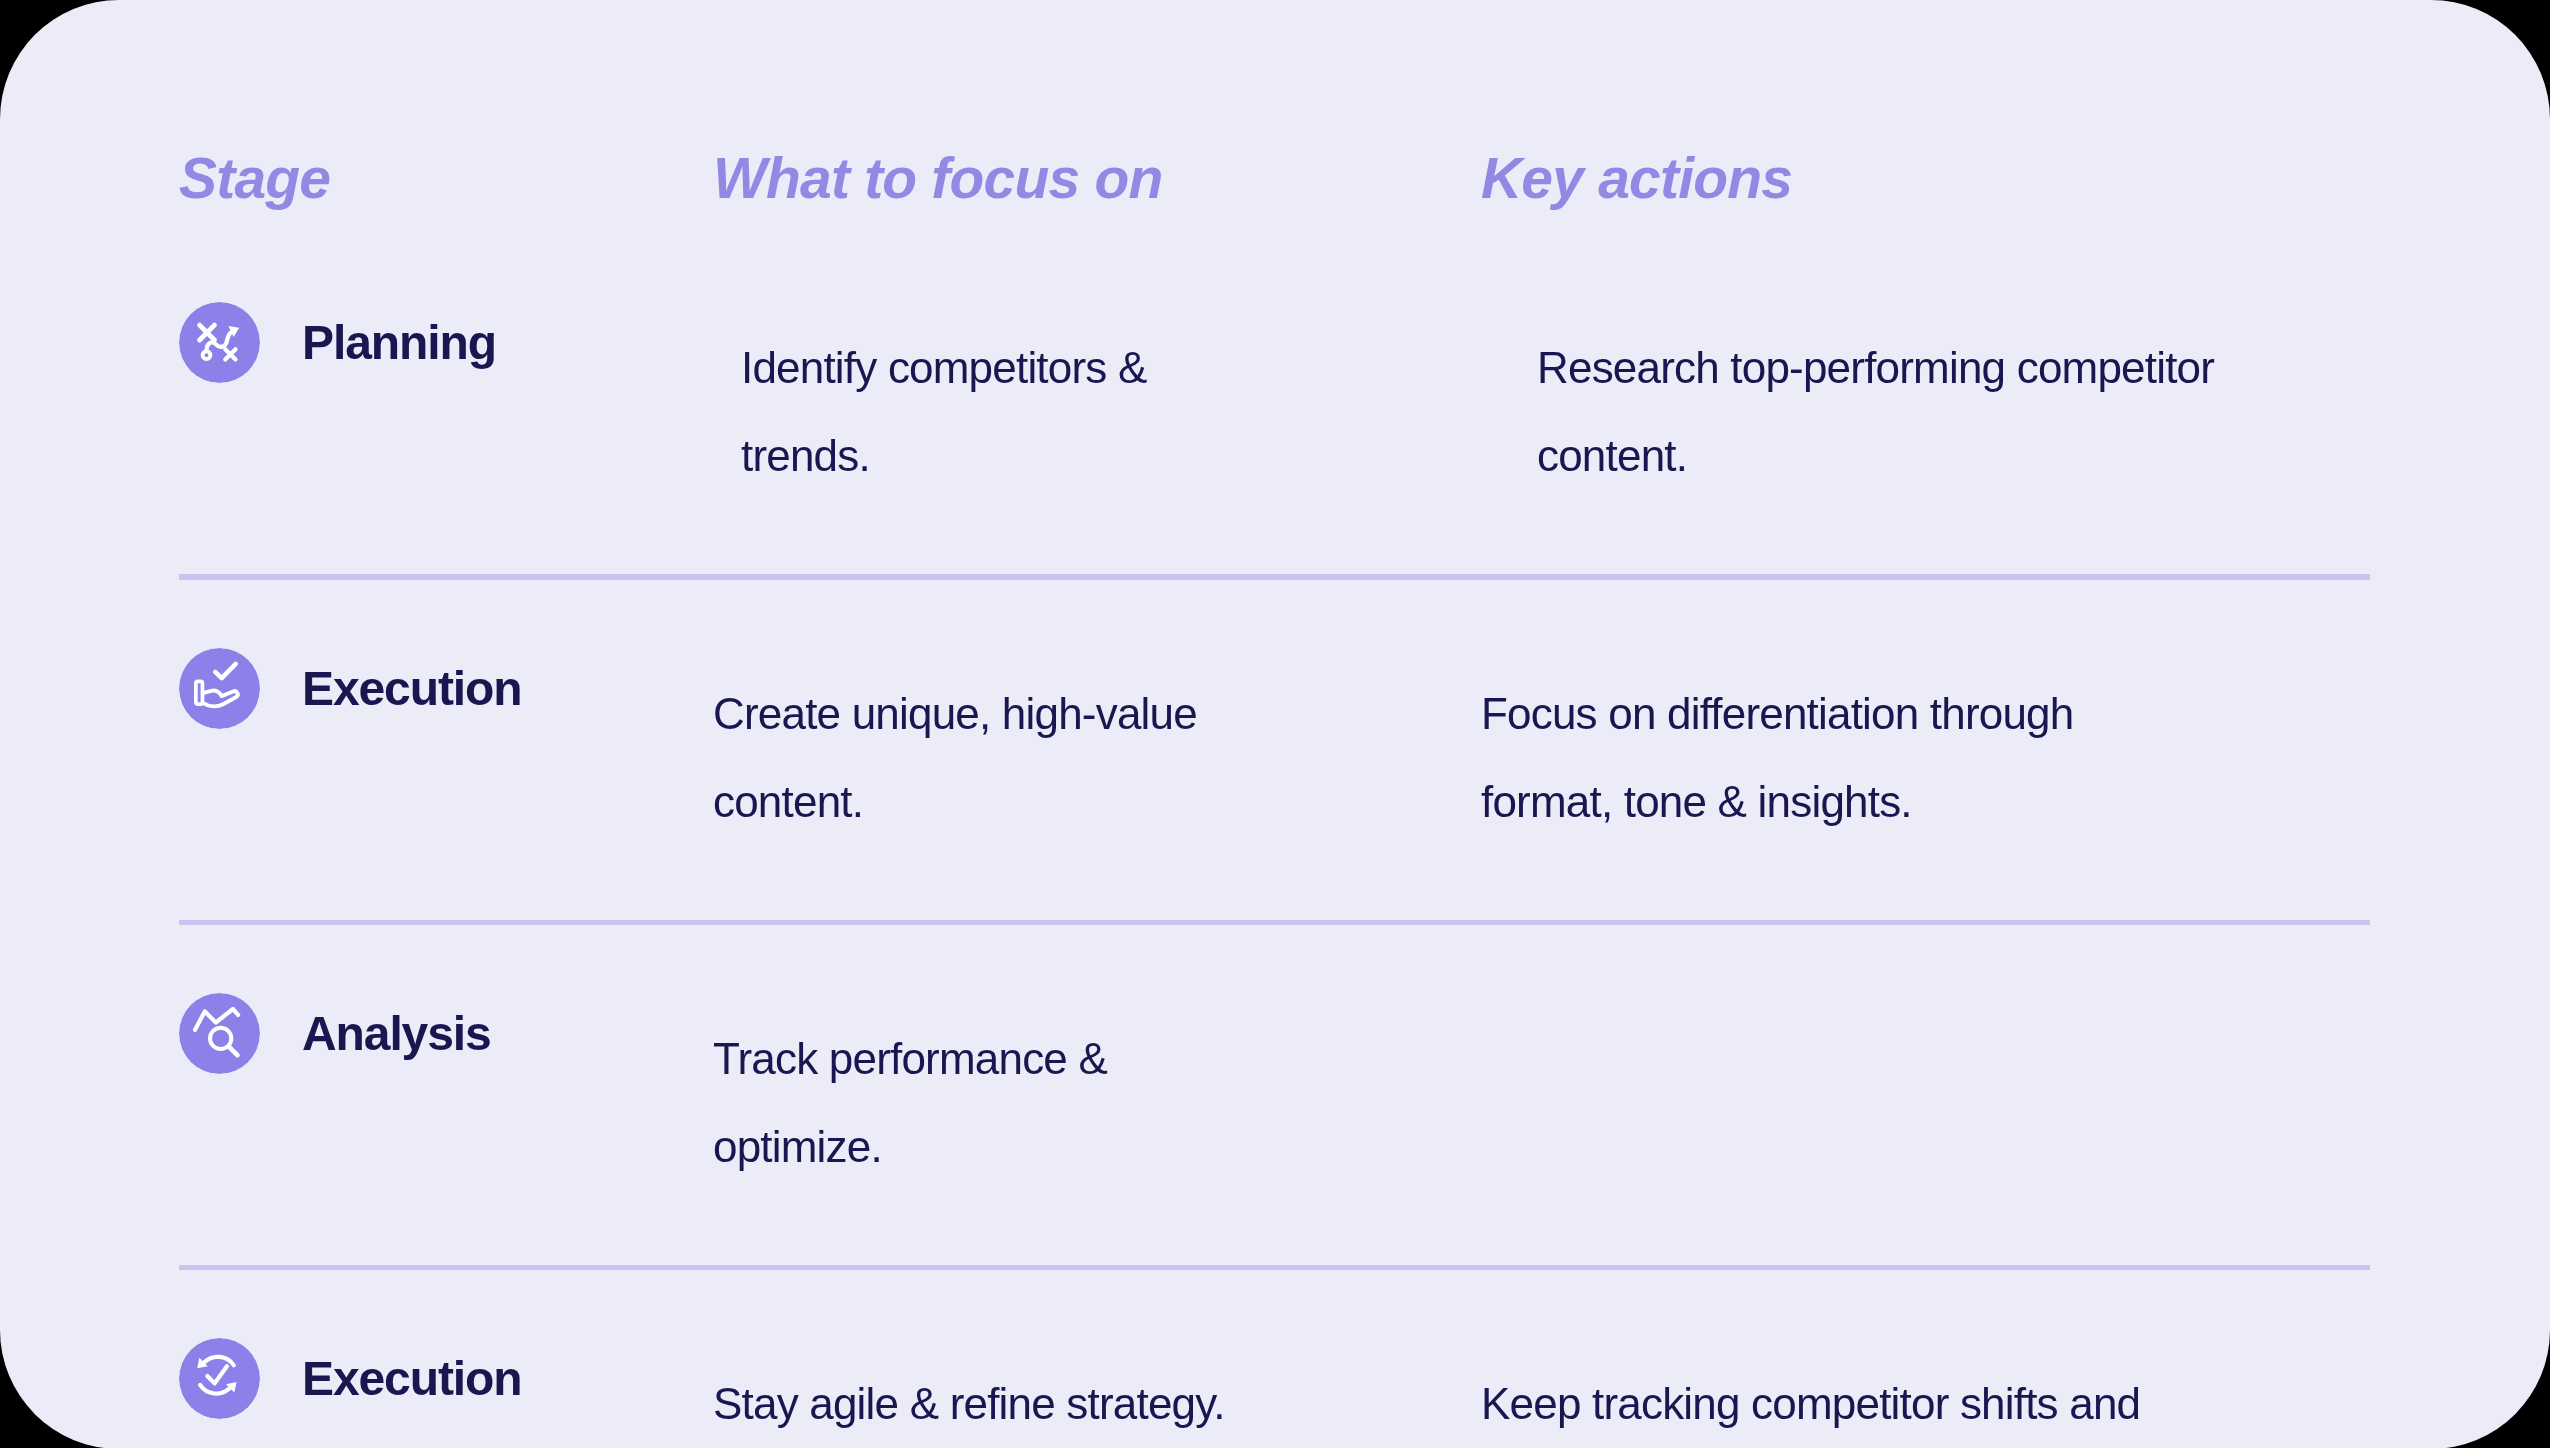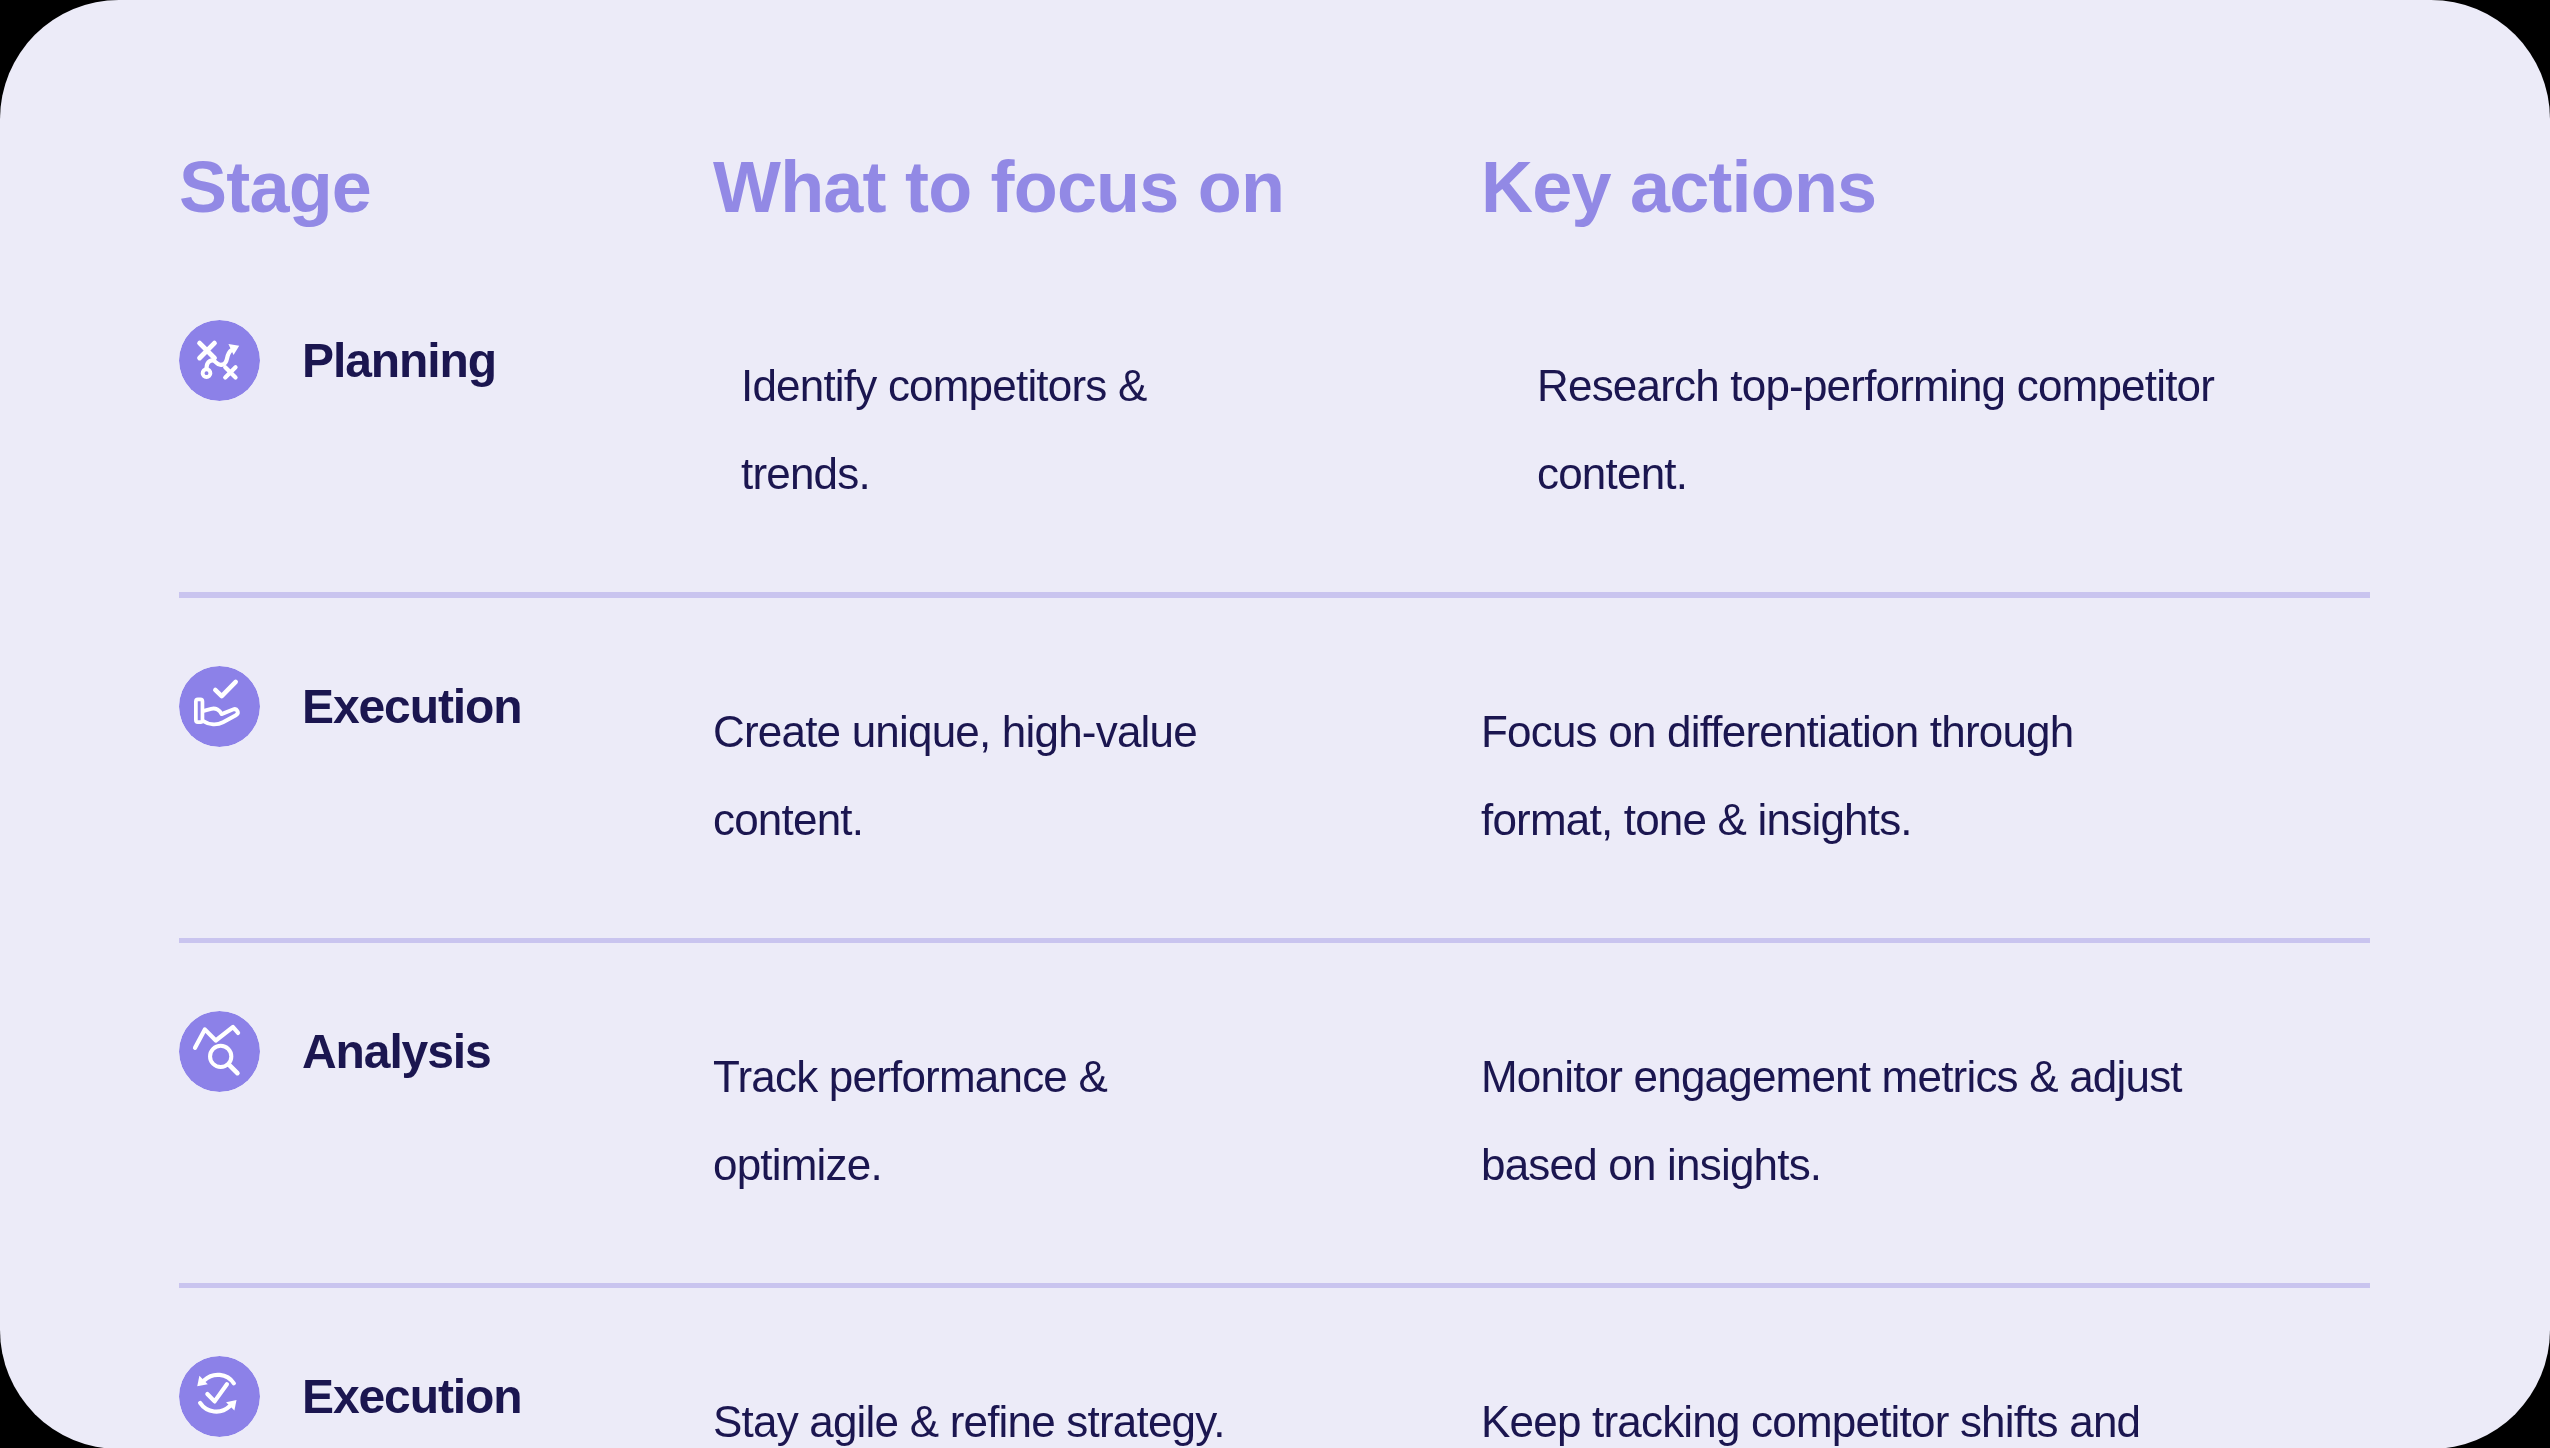--- a/index.html
+++ b/index.html
@@ -23,22 +23,22 @@
     border-radius:119px;
     padding:0 180px 0 179px;
     overflow:hidden;
   }
   .hdr-row{
     display:grid;
     grid-template-columns:534px 768px 1fr;
     margin-top:144px;
   }
   .hdr{
-    font-size:72px;line-height:1.2;font-weight:bold;
-    letter-spacing:-0.8px;color:var(--accent);
+    font-size:57px;line-height:1.2;font-weight:bold;
+    letter-spacing:-0.8px;color:var(--accent);font-style:italic;
   }
   .row{
     display:grid;
     grid-template-columns:534px 768px 1fr;
   }
   .row-first{margin-top:90px;gap:28px;}
   .stage-cell{
     display:flex;align-items:center;gap:42px;
     align-self:start;height:81px;
   }
@@ -115,22 +115,20 @@
       <svg class="icon-badge" viewBox="0 0 48 48">
         <circle cx="24" cy="24" r="24" fill="#8C81E8"></circle>
         <polyline class="st" stroke-width="2.5" points="9.5,21.8 15.3,10.9 21.8,17.5 32,9.5 35,13"></polyline>
         <circle class="st" stroke-width="2.4" cx="24.7" cy="26.9" r="6.3"></circle>
         <path class="st" stroke-width="2.8" d="M29.4 31.6 L34.6 36.8"></path>
       </svg>
       <div class="stage-label">Analysis</div>
     </div>
     <div class="body-cell">Track performance &amp;
 optimize.</div>
-    <div class="body-cell">Monitor engagement metrics &amp; adjust
-based on insights.</div>
   </div>
 
   <hr class="divider">
 
   <div class="row">
     <div class="stage-cell">
       <svg class="icon-badge" viewBox="0 0 48 48">
         <circle cx="24" cy="24" r="24" fill="#8C81E8"></circle>
         <path class="st" stroke-width="2.5" d="M15 14.4 A11.5,11.5 0 0 1 32.5 16.2"></path>
         <polygon fill="#fff" points="-0.5,-3.5 -0.5,3.5 4.8,0" transform="translate(14.2,14.6) rotate(135)"></polygon>

